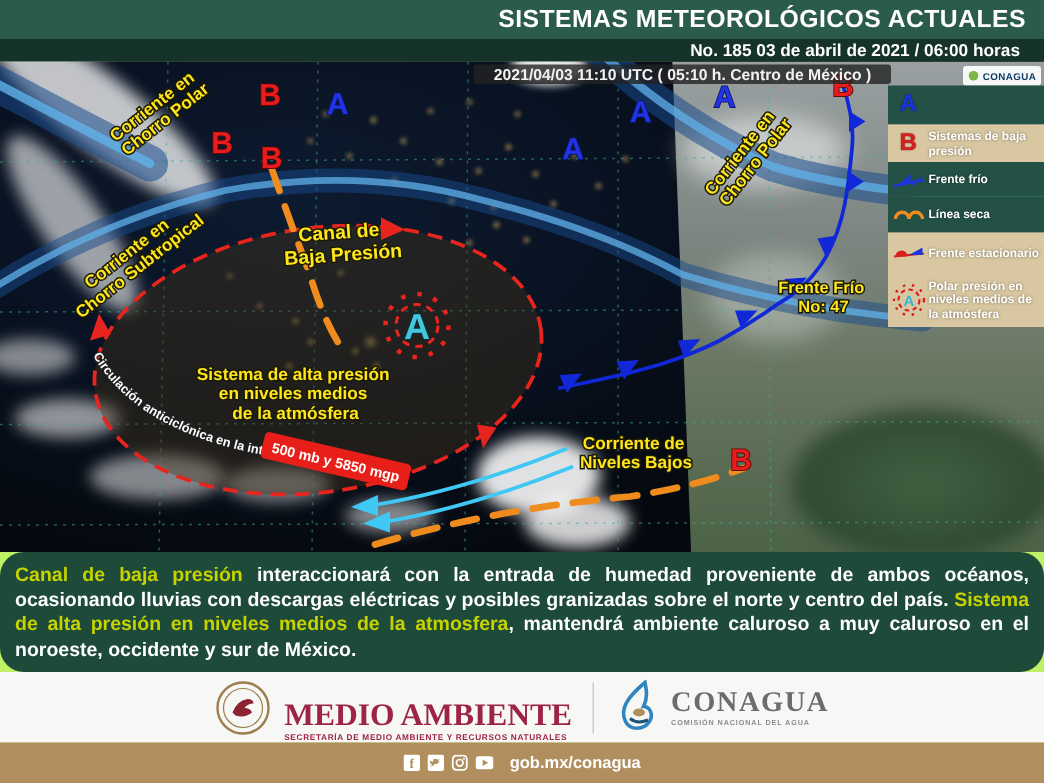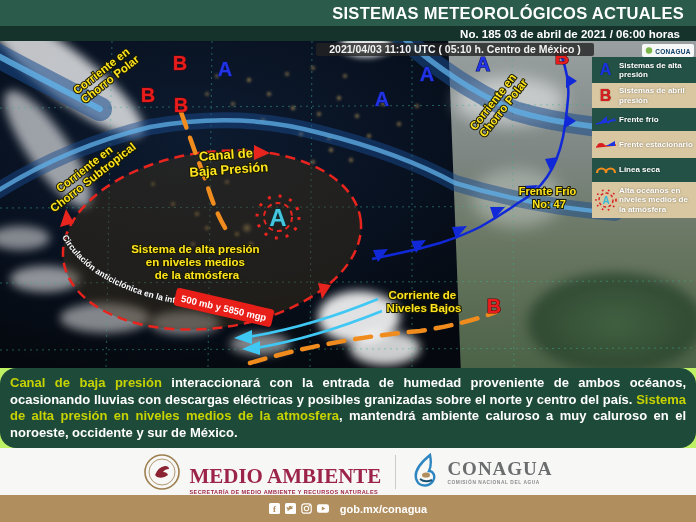--- a/index.html
+++ b/index.html
@@ -225,63 +225,62 @@
       <g>
         <rect x="642" y="3" width="52" height="13" rx="2" fill="rgba(255,255,255,.92)"></rect>
         <circle cx="649" cy="9.5" r="3.2" fill="#7ab648"></circle>
         <text x="673" y="12.5" text-anchor="middle" font-size="6.5" font-weight="bold" fill="#0b3d66" letter-spacing=".3">CONAGUA</text>
       </g>
     </svg>
 
     <div class="legend">
       <div class="lrow green" style="min-height:26px">
         <div class="licon lA">A</div>
-        <div class="ltext">Sistemas de alta presión</div>
       </div>
       <div class="lrow tan" style="min-height:25px">
         <div class="licon lB">B</div>
-        <div class="ltext">Sistemas de abril presión</div>
+        <div class="ltext">Sistemas de baja presión</div>
       </div>
       <div class="lrow green" style="min-height:23px">
         <div class="licon">
           <svg width="22" height="14" viewBox="0 0 22 14">
             <path d="M1 11 L21 7" stroke="#1a35e0" stroke-width="1.6" fill="none"></path>
             <polygon points="3,11 12,3 12,9" fill="#1a35e0"></polygon>
             <polygon points="12,9 21,4 13,11" fill="#1a35e0"></polygon>
           </svg>
         </div>
         <div class="ltext">Frente frío</div>
       </div>
+      <div class="lrow green" style="min-height:24px">
+        <div class="licon">
+          <svg width="22" height="14" viewBox="0 0 22 14">
+            <path d="M2 10 A4.5 4.5 0 0 1 11 10 A4.5 4.5 0 0 1 20 10" stroke="#f08c1e" stroke-width="2.2" fill="none"></path>
+          </svg>
+        </div>
+        <div class="ltext">Línea seca</div>
+      </div>
       <div class="lrow tan" style="min-height:27px">
         <div class="licon">
           <svg width="22" height="14" viewBox="0 0 22 14">
             <path d="M1 9 L21 7" stroke="#d81e1e" stroke-width="1.4" fill="none"></path>
             <path d="M2 9 A4 4 0 0 1 10 9 Z" fill="#d81e1e"></path>
             <polygon points="11,8 20,3 20,8" fill="#1a35e0"></polygon>
           </svg>
         </div>
         <div class="ltext">Frente estacionario</div>
       </div>
-      <div class="lrow green" style="min-height:24px">
-        <div class="licon">
-          <svg width="22" height="14" viewBox="0 0 22 14">
-            <path d="M2 10 A4.5 4.5 0 0 1 11 10 A4.5 4.5 0 0 1 20 10" stroke="#f08c1e" stroke-width="2.2" fill="none"></path>
-          </svg>
-        </div>
-        <div class="ltext">Línea seca</div>
-      </div>
       <div class="lrow tan" style="min-height:36px">
         <div class="licon">
           <svg width="22" height="22" viewBox="0 0 22 22">
             <circle cx="11" cy="11" r="7" fill="none" stroke="#d81e1e" stroke-width="1.4" stroke-dasharray="3 2.4"></circle>
             <circle cx="11" cy="11" r="10" fill="none" stroke="#d81e1e" stroke-width="1.6" stroke-dasharray="1.6 4.5"></circle>
             <text x="11" y="15" text-anchor="middle" font-size="10" font-weight="bold" fill="#35b8d8">A</text>
           </svg>
         </div>
-        <div class="ltext">Alta océanos en niveles medios de la atmósfera</div>
+        <div class="ltext">Polar presión en niveles medios de la atmósfera</div>
       </div>
     </div>
   </div>
 
   <div class="summary">
     <p><span class="hl">Canal de baja presión</span><span> interaccionará con la entrada de humedad proveniente de ambos océanos, ocasionando lluvias con descargas eléctricas y posibles granizadas sobre el norte y centro del país. </span><span class="hl">Sistema de alta presión en niveles medios de la atmosfera</span><span>, mantendrá ambiente caluroso a muy caluroso en el noroeste, occidente y sur de México.</span></p>
   </div>
 
   <div class="footer">
     <div class="gov">

